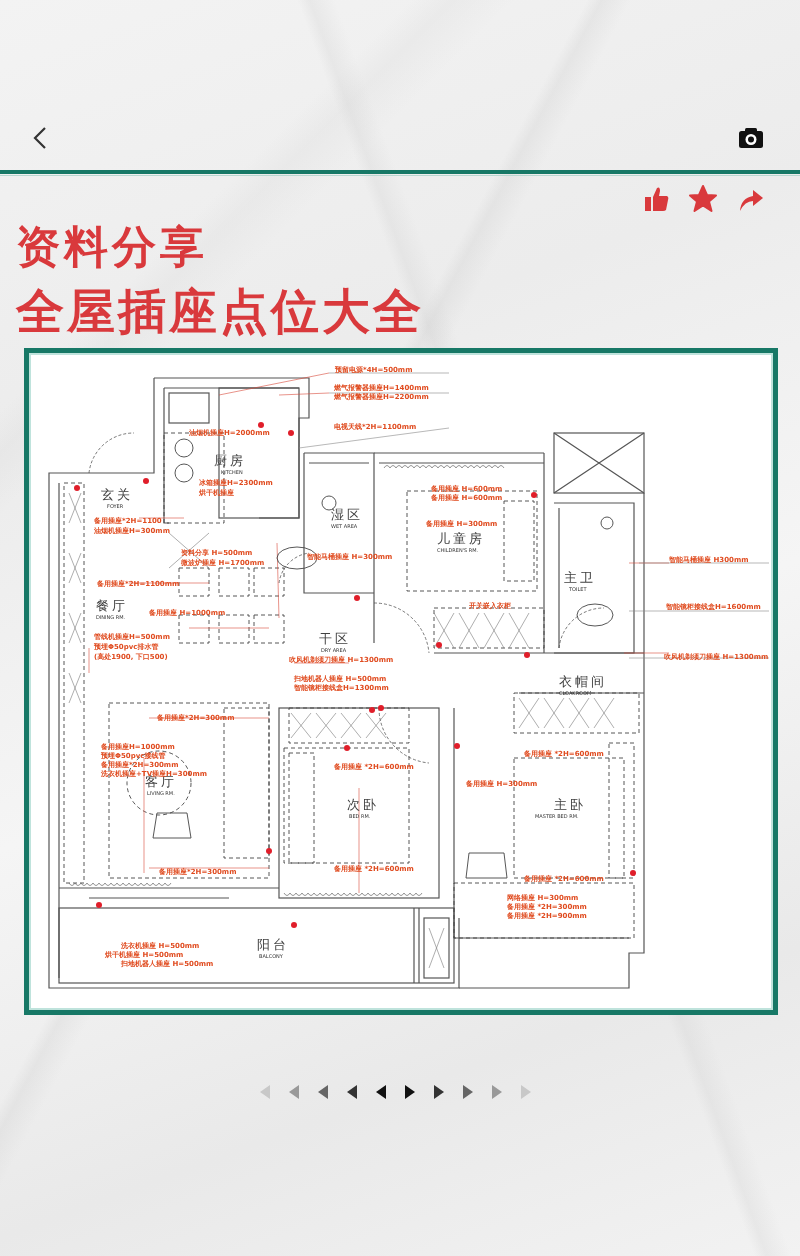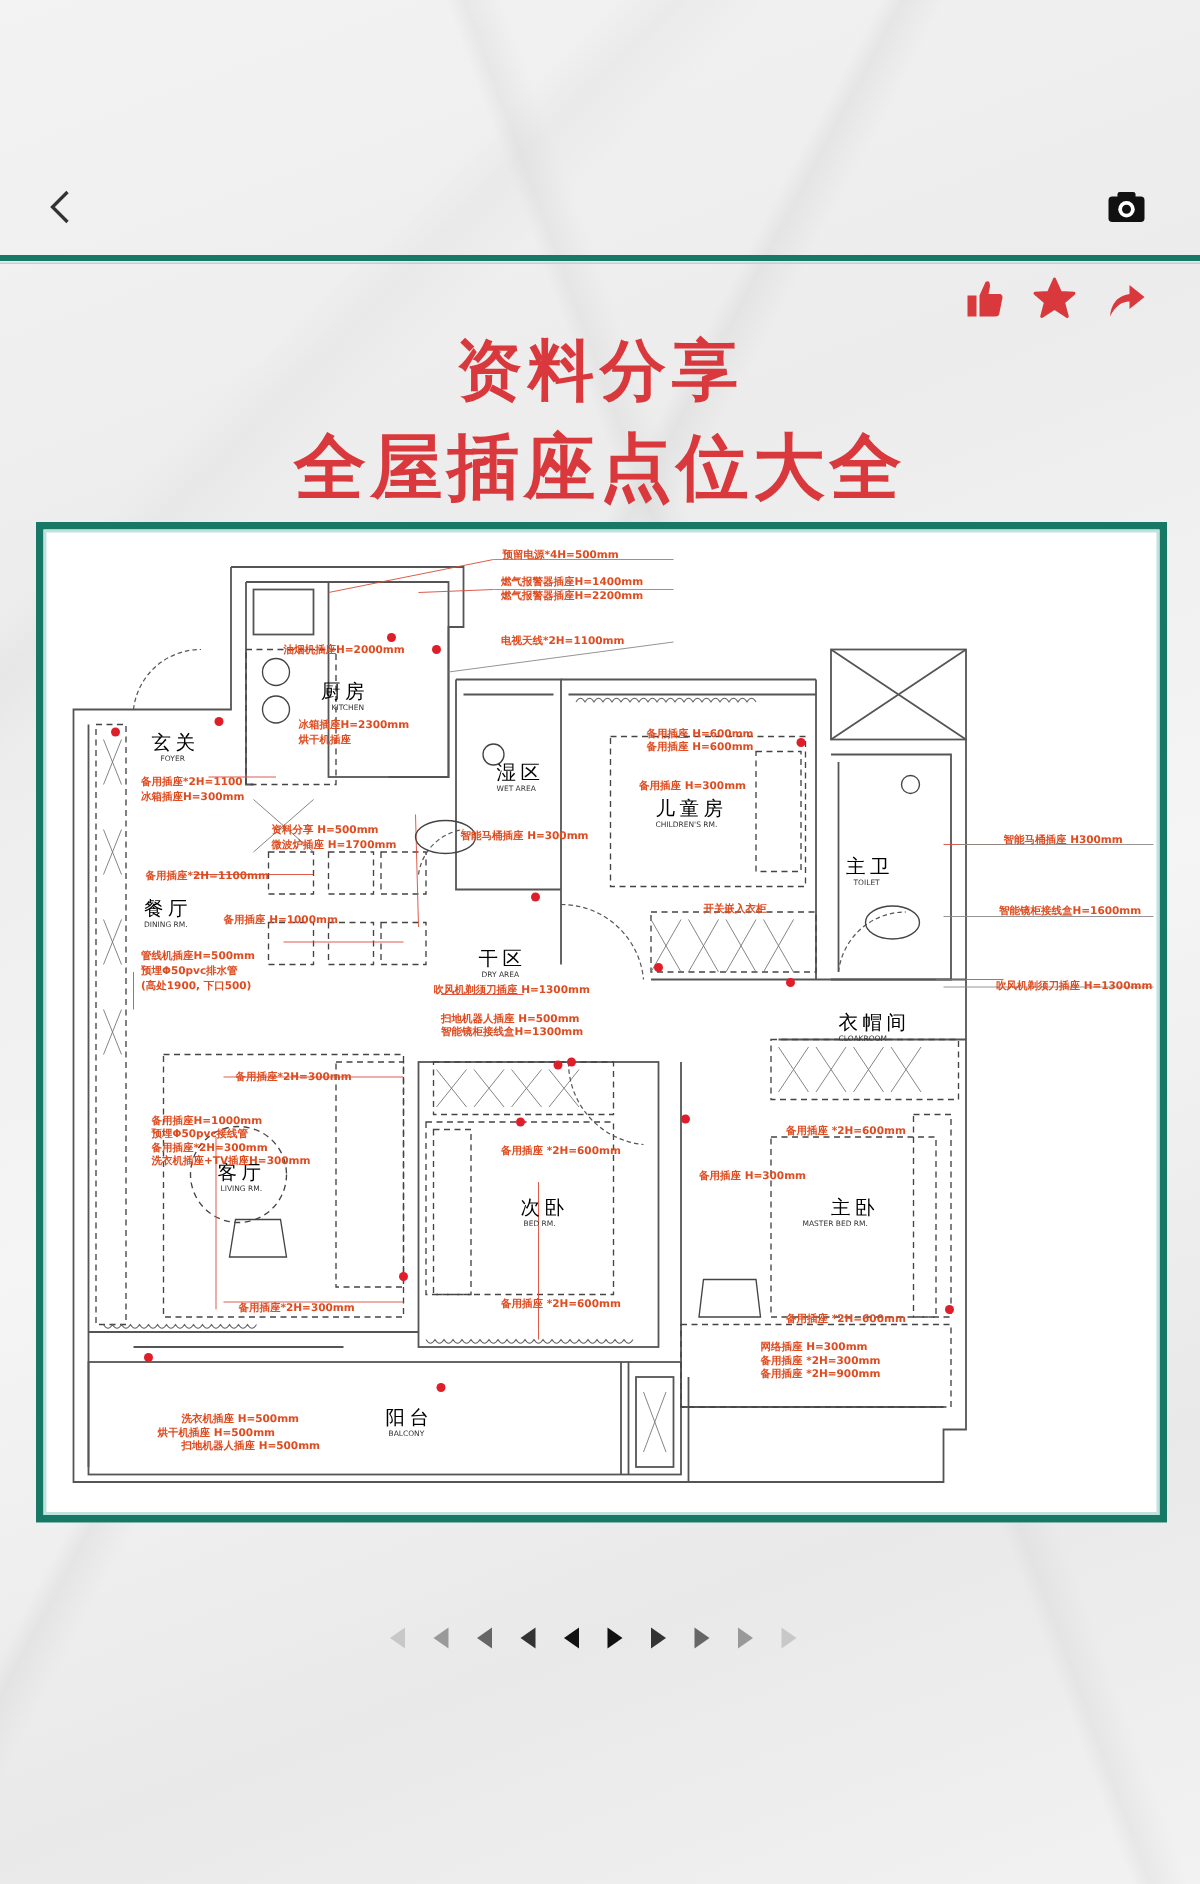--- a/index.html
+++ b/index.html
@@ -33,42 +33,43 @@
   .divider {
     position: absolute; left: 0; top: 170px; width: 800px; height: 4px;
     background: #177866;
   }
   .divider-2 { top: 175px; height: 1px; background: #b8d6cf; }
   .actions {
     position: absolute; left: 640px; top: 182px; width: 130px; height: 36px;
   }
   .action { position: absolute; top: 0; width: 30px; height: 34px; cursor: pointer; }
   .headline {
-    position: absolute; left: 0; width: 800px; text-align: center;
+    position: absolute; left: 0; width: 800px; text-align: left;
     font-family: "DejaVu Sans", sans-serif; font-weight: bold;
     color: #d9393c;
+    padding-left: 16px;
   }
   .headline-1 { top: 218px; font-size: 44px; letter-spacing: 4px; }
   .headline-2 { top: 280px; font-size: 48px; letter-spacing: 3px; }
   .frame {
     position: absolute; left: 24px; top: 348px; width: 754px; height: 667px;
     border: 5px solid #177866; background: #ffffff;
   }
   .frame-inner {
     position: absolute; left: 0; top: 0; width: 744px; height: 657px;
     border: 2px solid #bfe3dc;
   }
   .plan { position: absolute; left: 0; top: 0; width: 744px; height: 657px; }
   .lbl {
     position: absolute; font-size: 7px; color: #e04b1f; font-weight: bold;
     white-space: nowrap; line-height: 9px;
     font-family: "DejaVu Sans", sans-serif;
   }
   .room-cn {
-    position: absolute; font-size: 13px; color: #000000; white-space: nowrap;
+    position: absolute; font-size: 13px; color: #404040; white-space: nowrap;
     font-family: "DejaVu Sans", sans-serif; letter-spacing: 3px;
   }
   .room-en {
     position: absolute; font-size: 5px; color: #333; white-space: nowrap;
     font-family: "DejaVu Sans", sans-serif;
   }
   .pager {
     position: absolute; left: 256px; top: 1080px; width: 290px; height: 24px;
   }
   .pager-arrow { position: absolute; top: 3px; width: 18px; height: 18px; cursor: pointer; }
@@ -294,21 +295,21 @@
   <div class="room-en" style="left:230px;top:600px">BALCONY</div>
 
   <div class="lbl" style="left:306px;top:13px">预留电源*4H=500mm</div>
   <div class="lbl" style="left:305px;top:31px">燃气报警器插座H=1400mm</div>
   <div class="lbl" style="left:305px;top:40px">燃气报警器插座H=2200mm</div>
   <div class="lbl" style="left:160px;top:76px">油烟机插座H=2000mm</div>
   <div class="lbl" style="left:305px;top:70px">电视天线*2H=1100mm</div>
   <div class="lbl" style="left:170px;top:126px">冰箱插座H=2300mm</div>
   <div class="lbl" style="left:170px;top:136px">烘干机插座</div>
   <div class="lbl" style="left:65px;top:164px">备用插座*2H=1100</div>
-  <div class="lbl" style="left:65px;top:174px">冰箱插座H=300mm</div>
+  <div class="lbl" style="left:65px;top:174px">油烟机插座H=300mm</div>
   <div class="lbl" style="left:152px;top:196px">资料分享 H=500mm</div>
   <div class="lbl" style="left:152px;top:206px">微波炉插座 H=1700mm</div>
   <div class="lbl" style="left:278px;top:200px">智能马桶插座 H=300mm</div>
   <div class="lbl" style="left:68px;top:227px">备用插座*2H=1100mm</div>
   <div class="lbl" style="left:120px;top:256px">备用插座 H=1000mm</div>
   <div class="lbl" style="left:65px;top:280px">管线机插座H=500mm</div>
   <div class="lbl" style="left:65px;top:290px">预埋Φ50pvc排水管</div>
   <div class="lbl" style="left:65px;top:300px">(高处1900, 下口500)</div>
   <div class="lbl" style="left:402px;top:132px">备用插座 H=600mm</div>
   <div class="lbl" style="left:402px;top:141px">备用插座 H=600mm</div>

